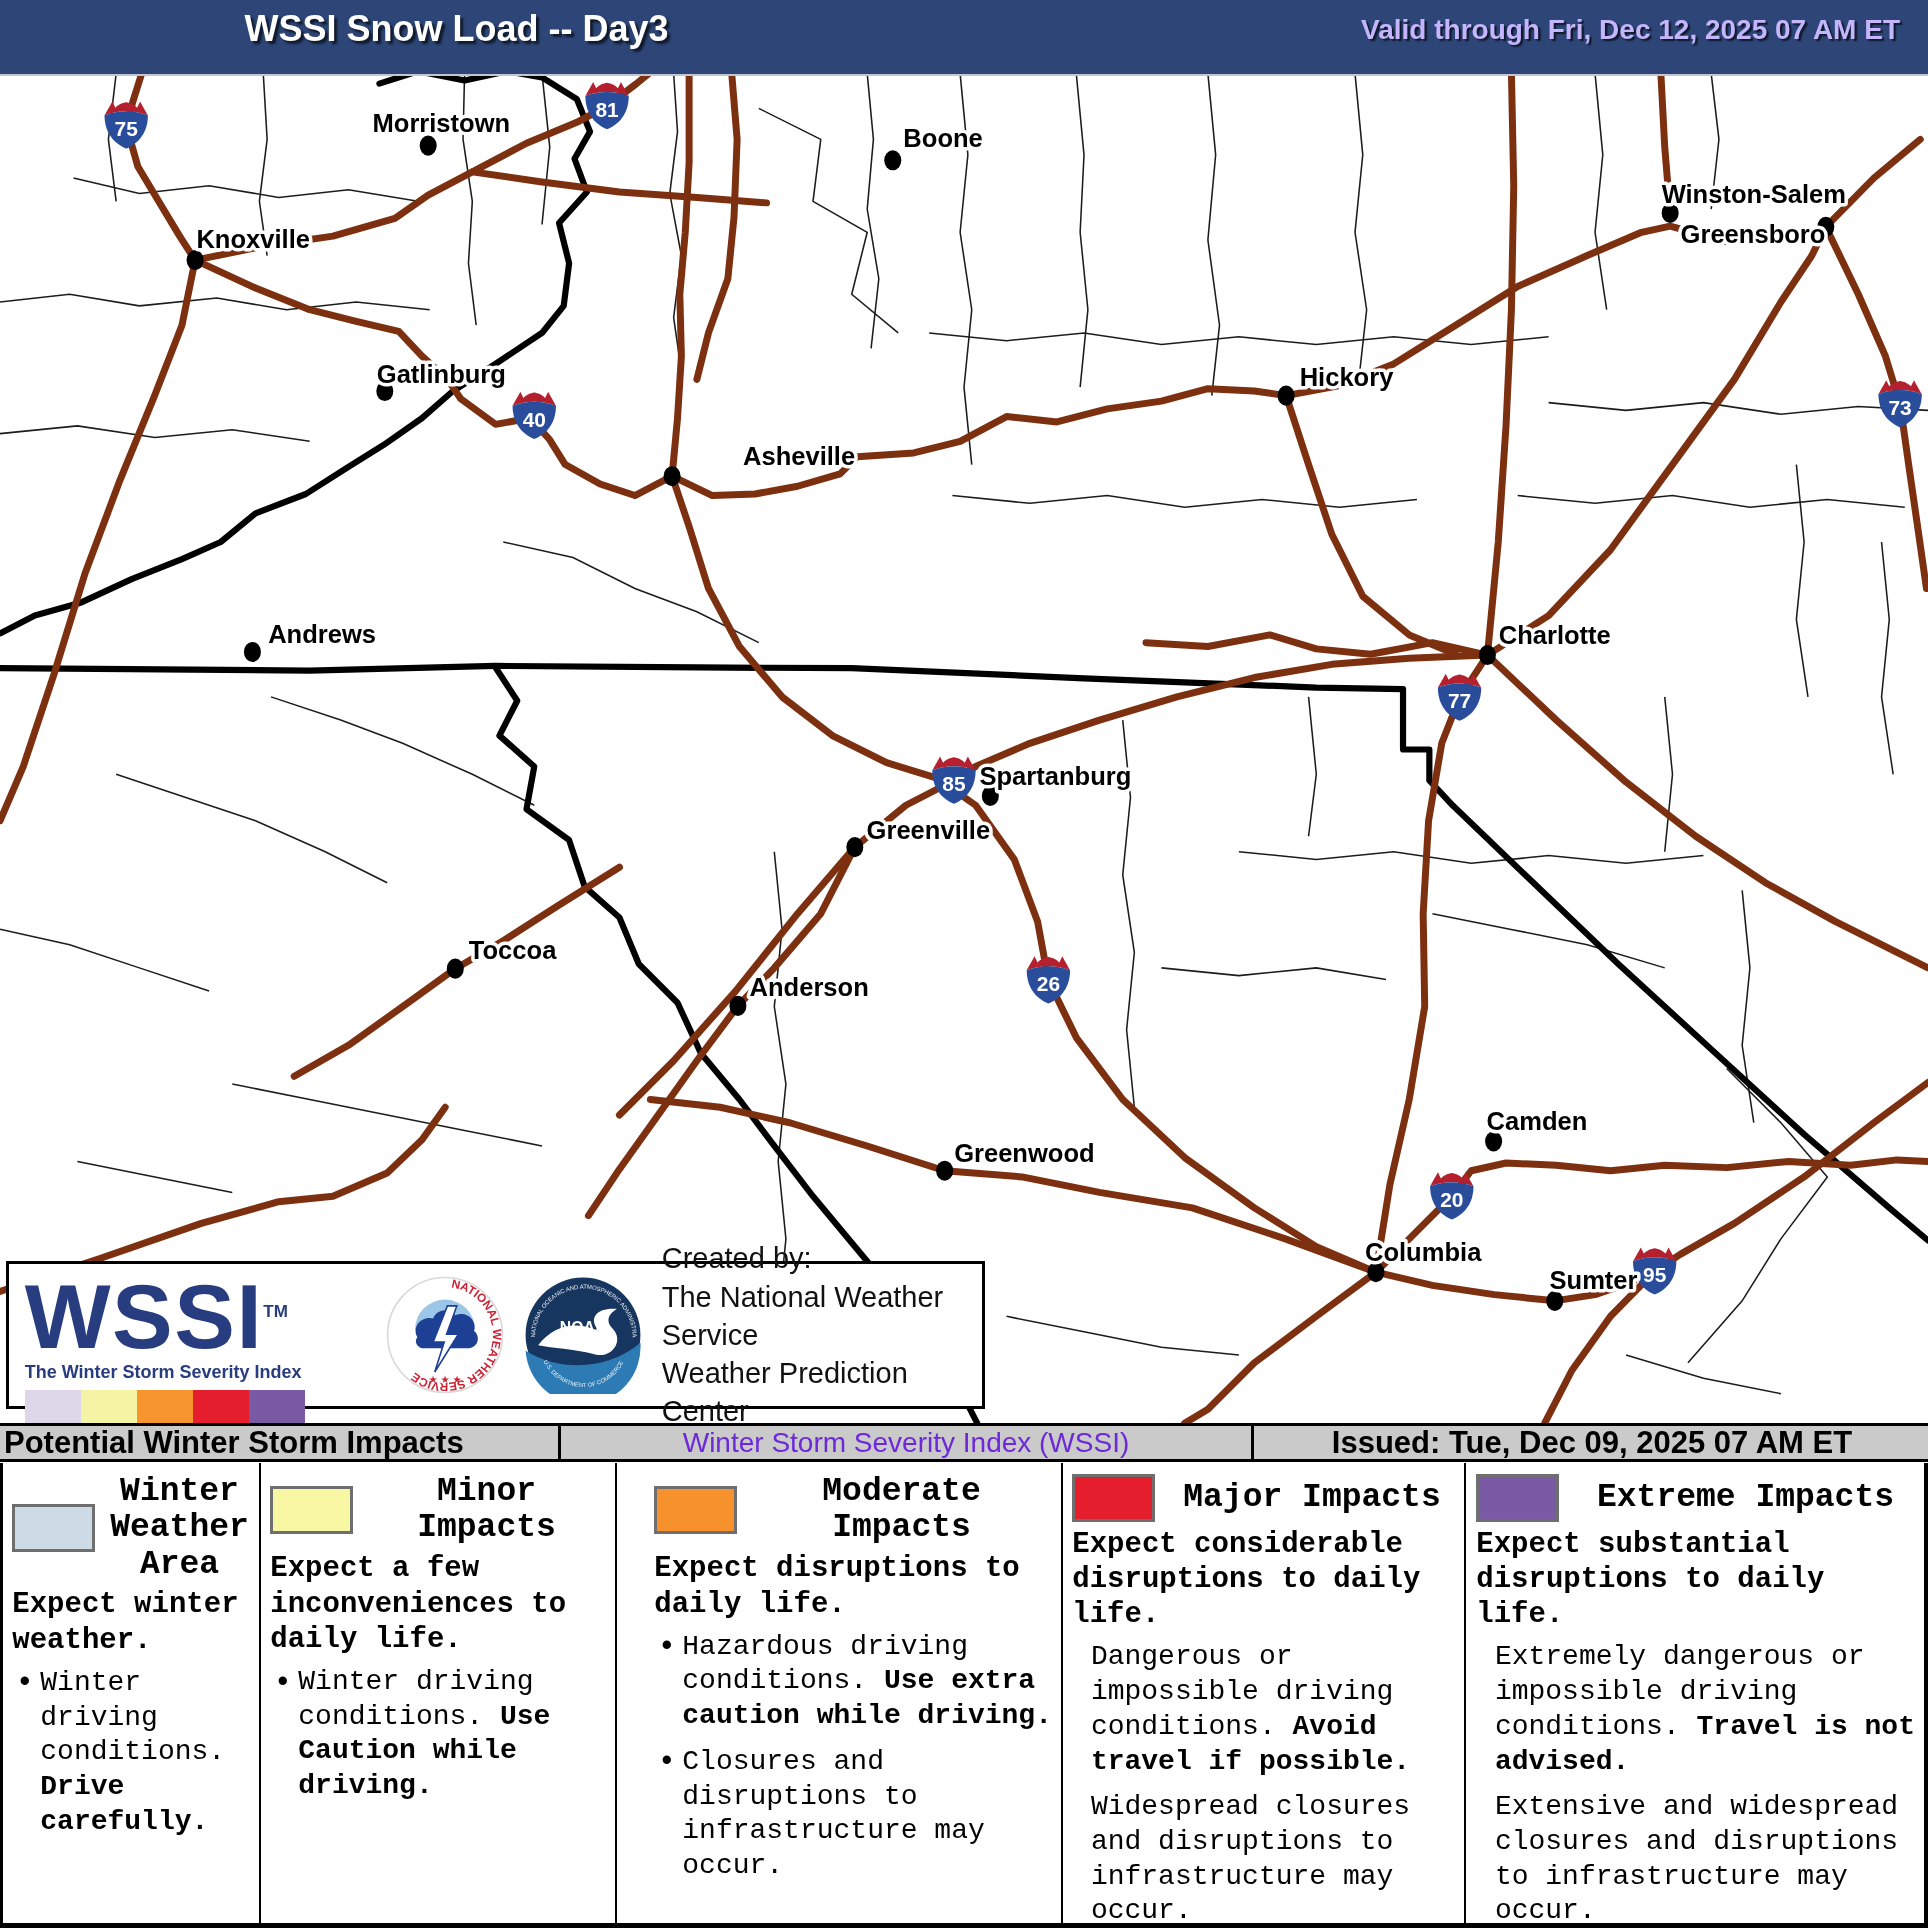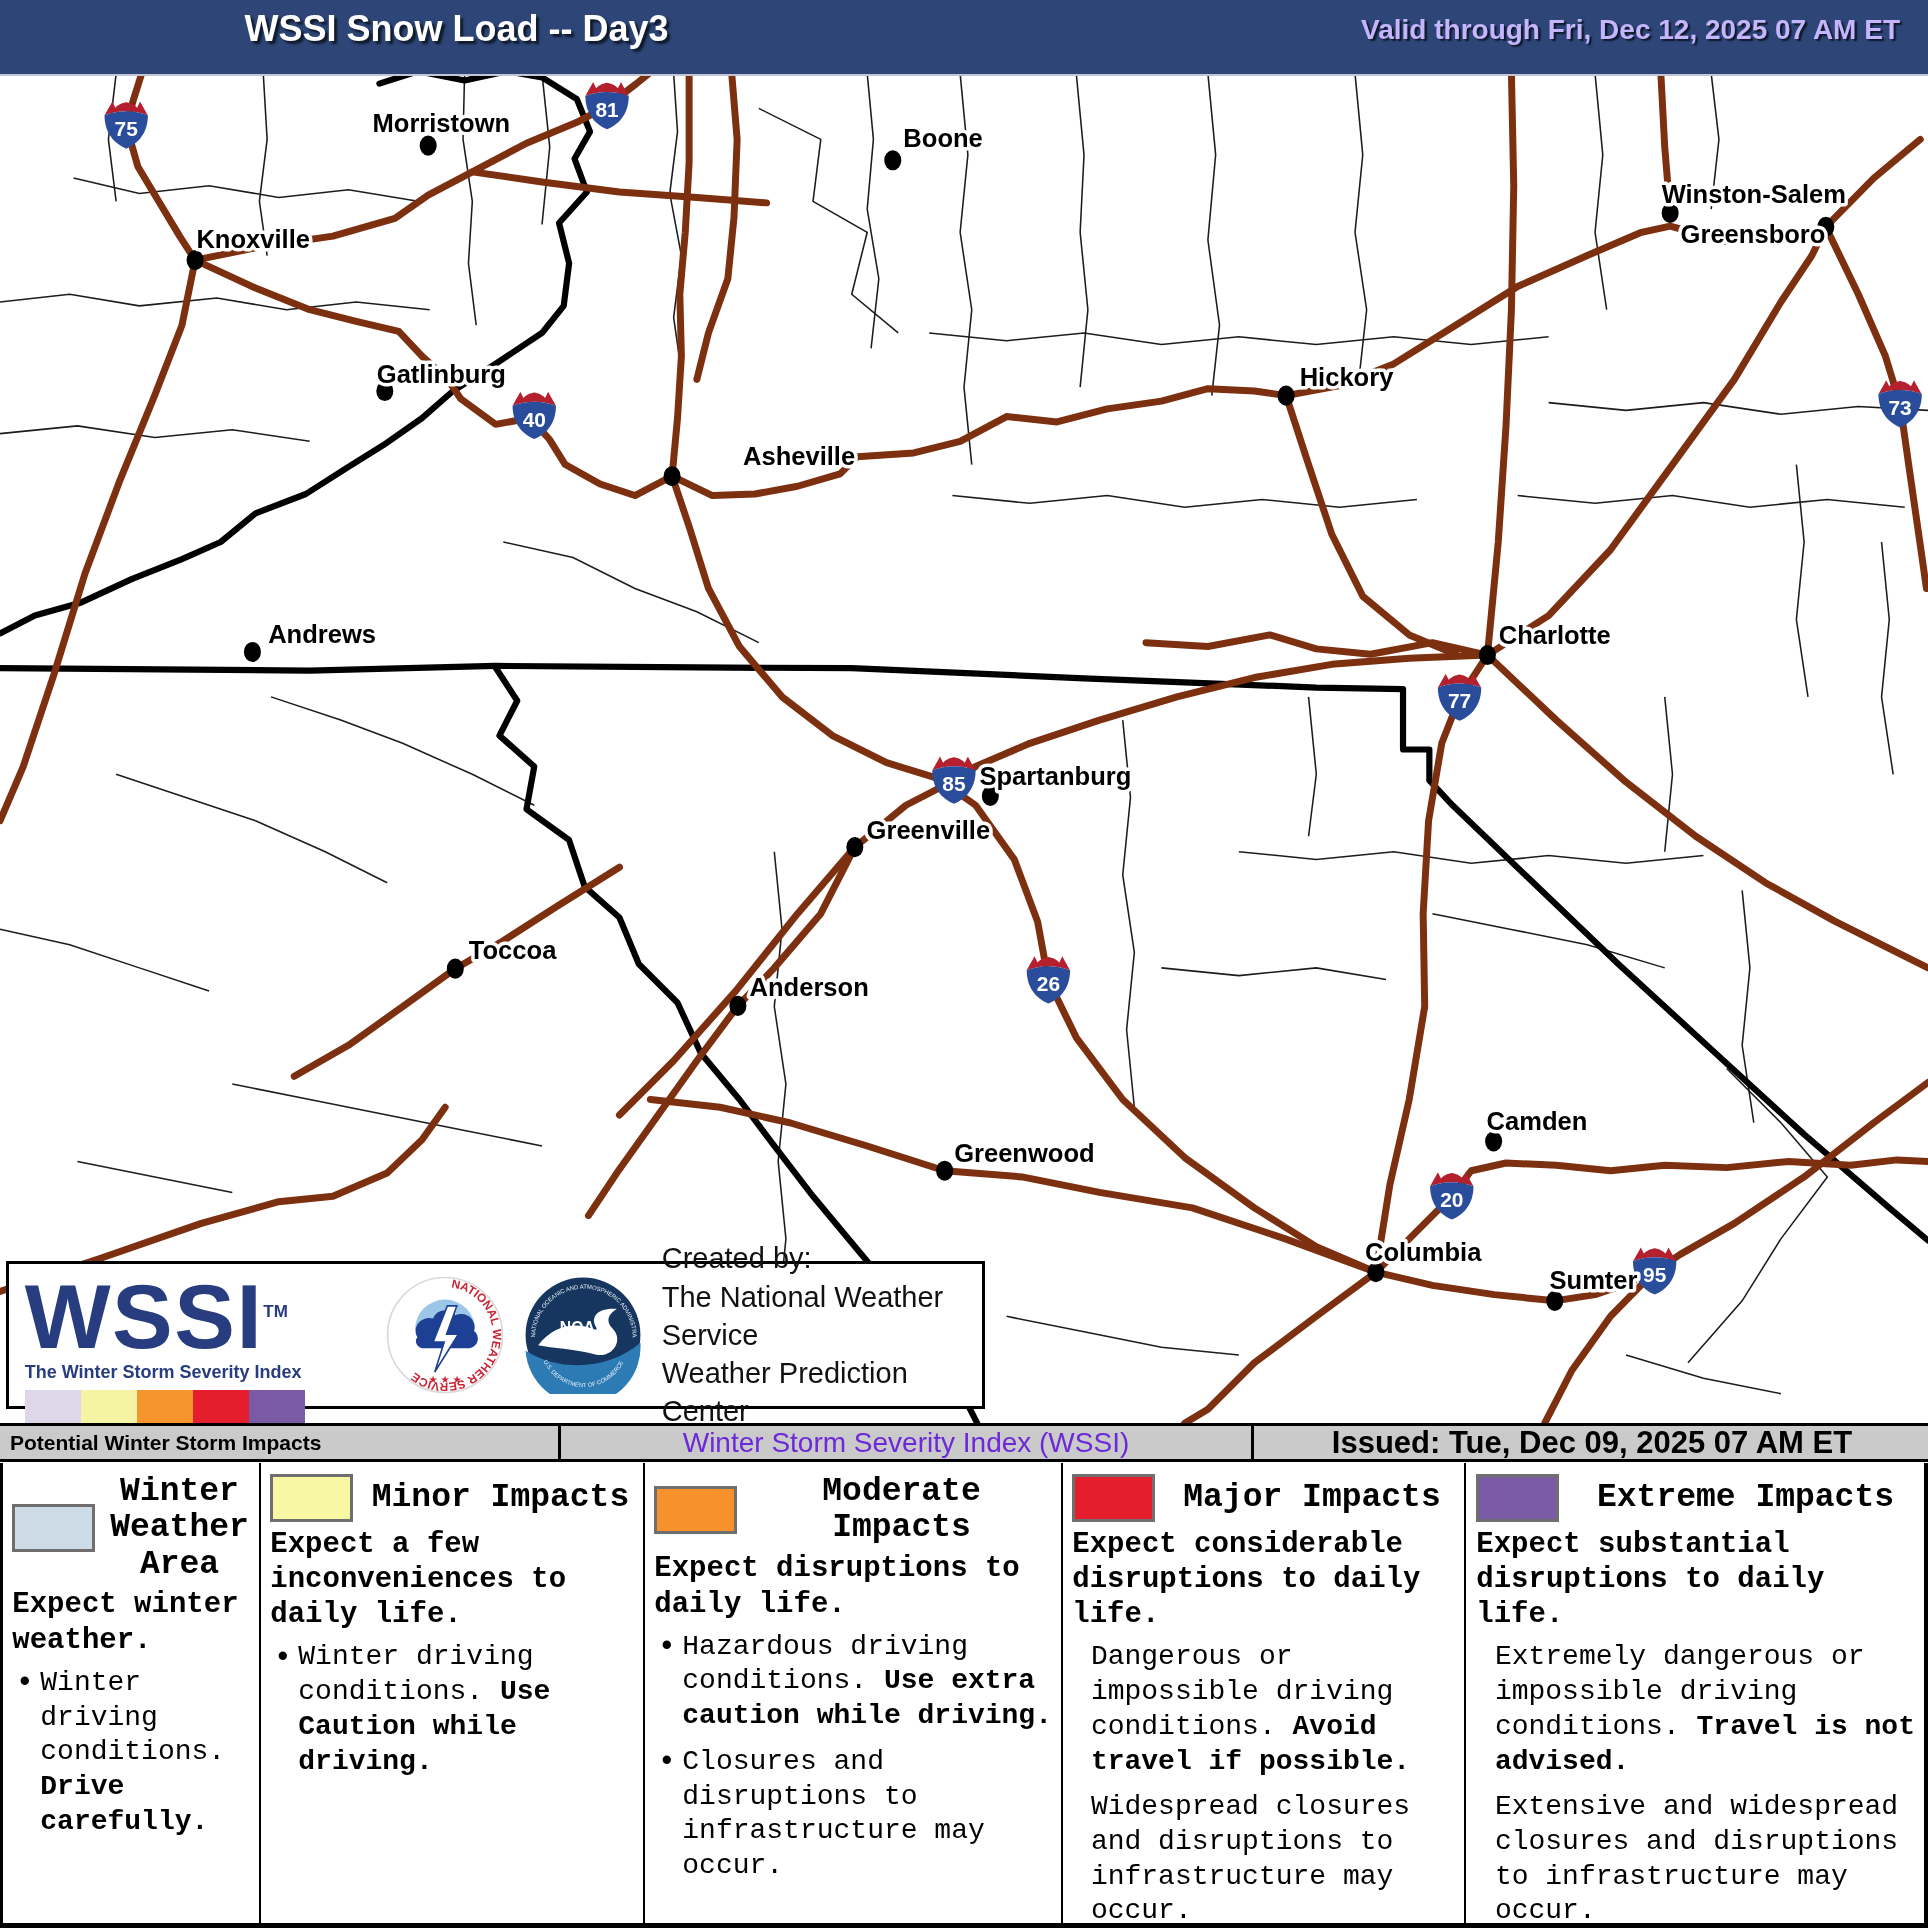--- a/index.html
+++ b/index.html
@@ -34,33 +34,33 @@
   #wssitag{font-size:18px;font-weight:bold;color:#283d7f;margin-top:1.5px;}
   #wssistrip{display:flex;margin-top:6.2px;}
   #wssistrip div{width:56px;height:34px;}
   .logocircle{flex:0 0 auto;}
   #createdby{font-size:29px;color:#111;line-height:1.32;}
 
   
   #statusbar{position:absolute;left:0;top:1423px;width:1928px;height:33px;background:#cacaca;
           border-top:3.9px solid #000;border-bottom:3.1px solid #000;z-index:30;box-sizing:content-box;}
   #statusbar .cell{position:absolute;top:0;height:33px;display:flex;align-items:center;}
-  #sb-left{left:0;width:561px;padding-left:10px;font-size:21px;font-weight:bold;color:#000;
+  #sb-left{left:0;width:561px;padding-left:4px;font-size:31px;font-weight:bold;color:#000;
           border-right:3.1px solid #000;box-sizing:border-box;}
   #sb-mid{left:561px;width:693px;justify-content:center;font-size:28px;color:#6d28d9;
           border-right:3.1px solid #000;box-sizing:border-box;}
   #sb-right{left:1255px;width:674px;justify-content:center;font-size:31px;font-weight:bold;color:#000;}
 
   
   #legend{position:absolute;left:0;top:1463px;width:1928px;height:465px;background:#fff;z-index:30;
           border-left:3.9px solid #000;border-right:4.6px solid #000;border-bottom:5.4px solid #000;box-sizing:border-box;font-family:Liberation Mono, monospace;}
   .lcol{position:absolute;top:0;height:460px;box-sizing:border-box;padding:11px 7.7px 0 9.3px;}
   .lcol.b{border-right:2.3px solid #000;}
   #lc0{left:0;width:258px;}
-  #lc1{left:258px;width:384px;}
+  #lc1{left:258px;width:356px;}
   #lc2{left:642px;width:418px;}
   #lc3{left:1060px;width:403px;}
   #lc4{left:1464px;width:460px;}
   .lhead{display:flex;gap:12.4px;align-items:center;margin-bottom:4.6px;}
   .swatch{width:77px;height:42px;border:3.9px solid #6f6f6f;flex:0 0 auto;}
   .ltitle{font-size:33px;font-weight:bold;color:#000;line-height:1.1;text-align:center;flex:1;}
   .lead{font-size:29px;font-weight:bold;color:#000;line-height:1.22;margin:3.1px 0 7.7px 0;}
   .litem{font-size:28px;color:#000;line-height:1.24;margin:0 0 11px 0;position:relative;padding-left:28px;}
   .litem.bullet::before{content:"\2022";position:absolute;left:3.1px;top:-1.5px;font-size:31px;}
   .litem.nobullet{padding-left:18.6px;}

